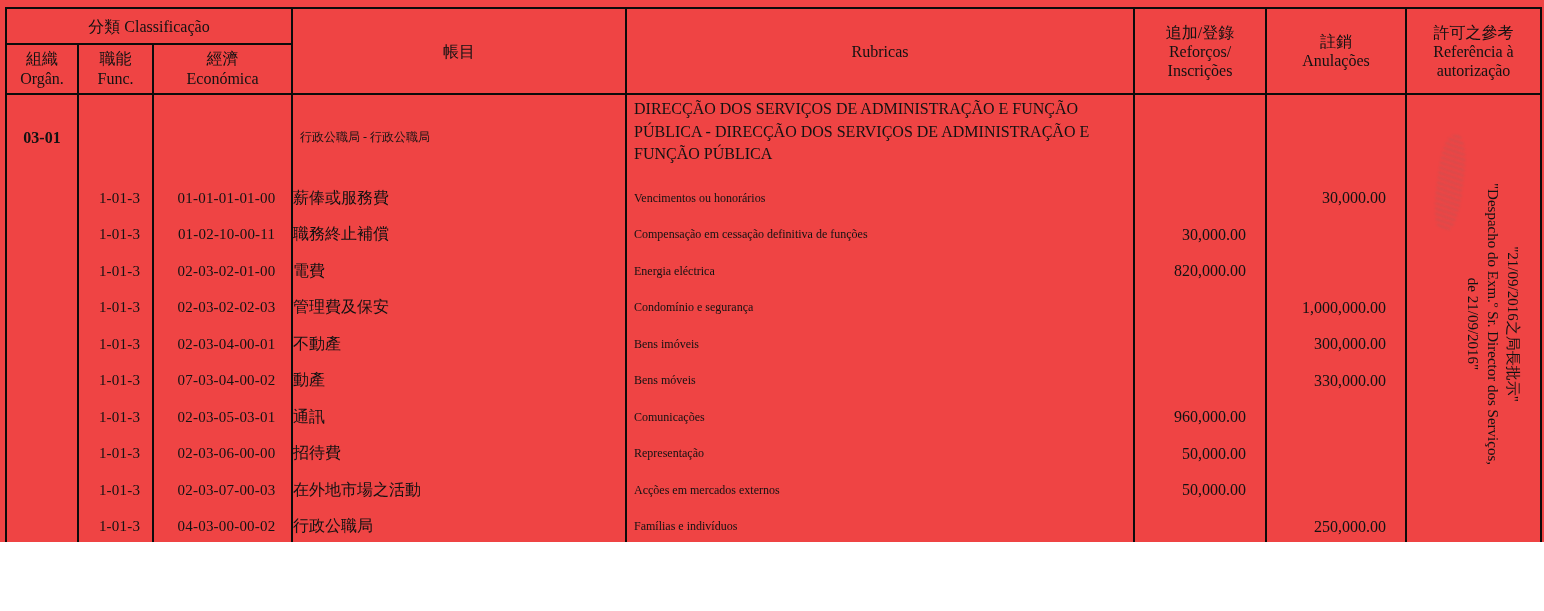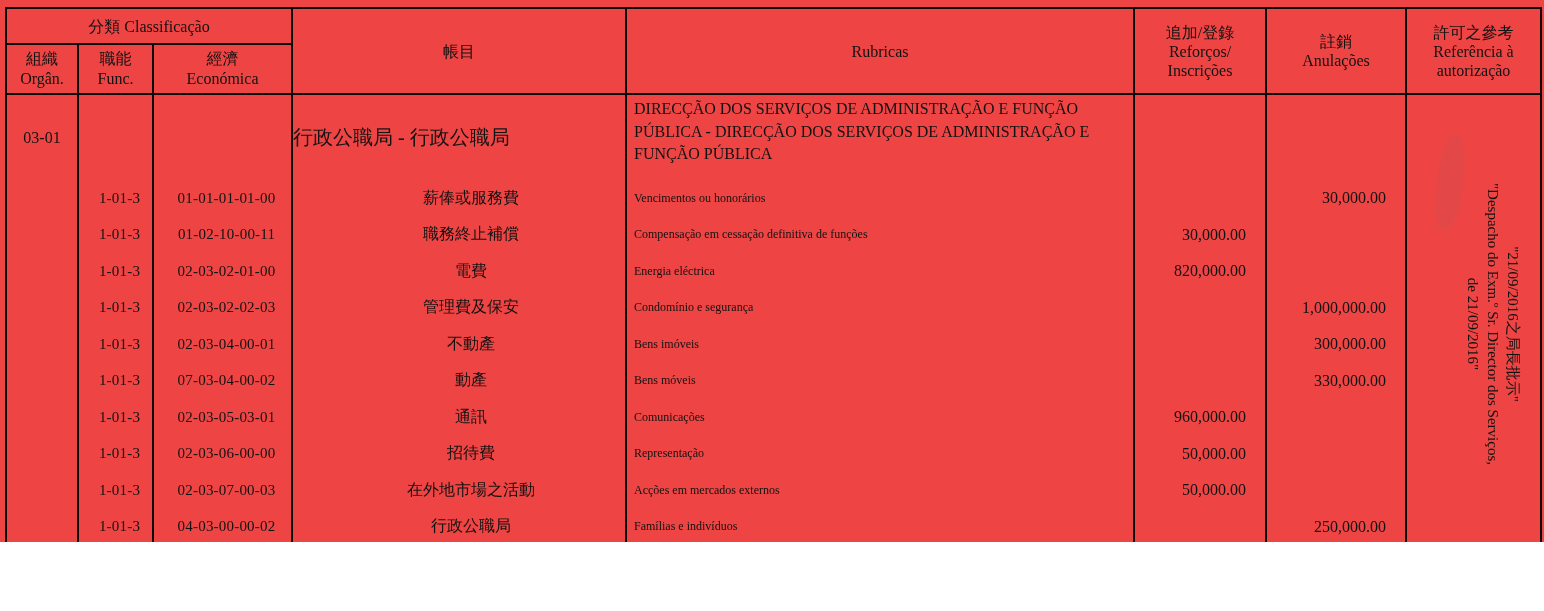--- a/index.html
+++ b/index.html
@@ -14,26 +14,26 @@
   .hb{border-bottom:2px solid #0b0b0b;}      
   .tt{border-top:2px solid #0b0b0b;}         
   .tb{border-bottom:2.5px solid #0b0b0b;}    
   tr.h1 td{height:34px;text-align:center;line-height:19px;}
   tr.h2 td{height:48px;text-align:center;line-height:20px;}
   tr.block td{height:82px;}
   tr.item td{height:36.5px;}
   tr.filler td{height:26px;}
   tr.total td{height:30px;}
   tr.spacer td{height:4px;}
-  .center{text-align:center;}
+  .center{text-align:center;font-weight:bold;}
   .code{font-size:15px;text-align:center;letter-spacing:.2px;padding-left:8px;}
-  .zh-item{padding-left:24px;font-size:16px;text-align:center;}
+  .zh-item{padding-left:0;font-size:16px;}
   .pt-item{padding-left:7px;font-size:12px;}
   .amount{text-align:right;padding-right:19px;font-size:16px;}
-  .dept-zh{padding-left:0;font-size:20px;}
+  .dept-zh{padding-left:7px;font-size:12px;}
   .dept-pt{vertical-align:top;padding:3px 4px 0 7px;line-height:22.5px;font-size:16px;}
   .hdr-line{display:block;}
   .total-cell{text-align:center;padding-right:2px;}
   .total-zh{margin-right:14px;}
   .auth-cell{position:relative;}
   .auth-note{position:absolute;left:-124px;top:199px;width:420px;transform:rotate(90deg);
              text-align:center;font-size:15px;line-height:20px;white-space:nowrap;}
   .stamp-smudge{position:absolute;left:30px;top:40px;width:26px;height:96px;border-radius:40%;
              background:repeating-linear-gradient(12deg,rgba(110,110,110,.55) 0 2px,rgba(255,255,255,0) 2px 5px);
              filter:blur(1.3px);opacity:.4;transform:rotate(7deg);}

